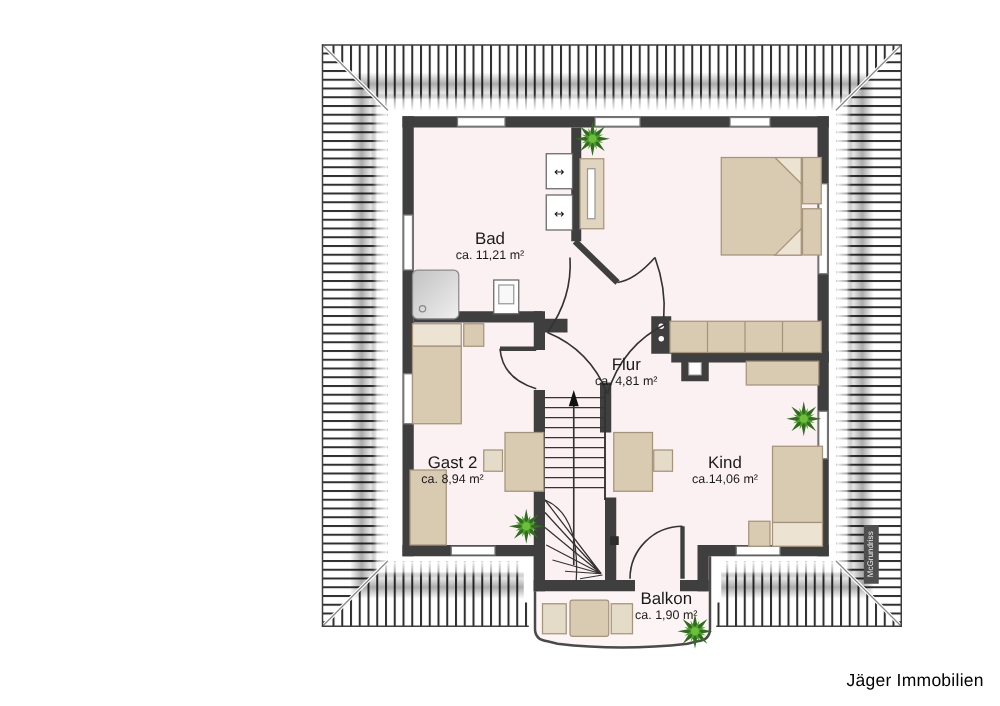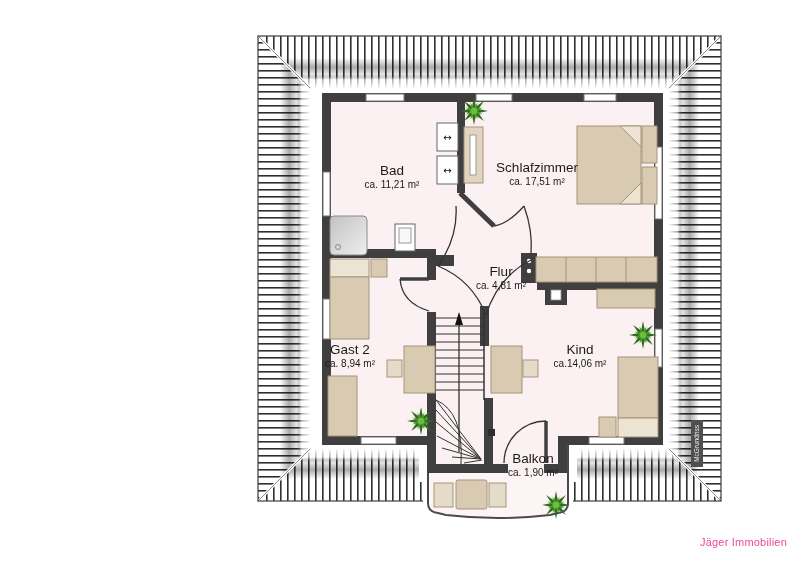--- a/index.html
+++ b/index.html
@@ -5,24 +5,24 @@
   html,body{margin:0;padding:0;background:#fff;}
   .stage{
     position:relative;width:800px;height:565px;background:#ffffff;overflow:hidden;
     font-family:"Liberation Sans","DejaVu Sans",sans-serif;
   }
   .stage svg{position:absolute;left:0;top:0;}
   .room-label{
     position:absolute;transform:translateX(-50%);text-align:center;color:#1a1a1a;
     white-space:nowrap;pointer-events:none;
   }
-  .room-label .rname{font-size:13.5px;line-height:14px;display:block;}
+  .room-label .rname{font-size:13.5px;line-height:14px;display:block;margin-top:20px;}
   .room-label .rarea{font-size:10px;line-height:12px;display:block;margin-top:1px;}
   .company{
-    position:absolute;right:13px;top:536px;font-size:11px;color:#ec4899;letter-spacing:.2px;
+    position:absolute;right:13px;top:536px;font-size:14px;color:#000000;letter-spacing:.2px;
   }
   .watermark{
     position:absolute;left:691px;top:420px;width:12px;height:47px;background:#4f4f4f;
     display:flex;align-items:center;justify-content:center;
   }
   .watermark span{
     writing-mode:vertical-rl;transform:rotate(180deg);font-size:6.5px;color:#ededed;line-height:12px;
   }
 </style>
 </head>
@@ -210,29 +210,25 @@
     <use href="#plant" x="421" y="421"></use>
     <use href="#plant" x="643" y="335"></use>
     <use href="#plant" x="556" y="505"></use>
   </g>
 </svg>
 
   <div class="room-label" style="left:392px;top:164px">
     <span class="rname">Bad</span>
     <span class="rarea">ca. 11,21 m²</span>
   </div>
-  <div class="room-label" style="left:537px;top:161px">
-    <span class="rname">Schlafzimmer</span>
-    <span class="rarea">ca. 17,51 m²</span>
-  </div>
   <div class="room-label" style="left:501px;top:265px">
     <span class="rname">Flur</span>
     <span class="rarea">ca. 4,81 m²</span>
   </div>
-  <div class="room-label" style="left:350px;top:343px">
+  <div class="room-label" style="left:362px;top:343px">
     <span class="rname">Gast 2</span>
     <span class="rarea">ca. 8,94 m²</span>
   </div>
   <div class="room-label" style="left:580px;top:343px">
     <span class="rname">Kind</span>
     <span class="rarea">ca.14,06 m²</span>
   </div>
   <div class="room-label" style="left:533px;top:452px">
     <span class="rname">Balkon</span>
     <span class="rarea">ca. 1,90 m²</span>

